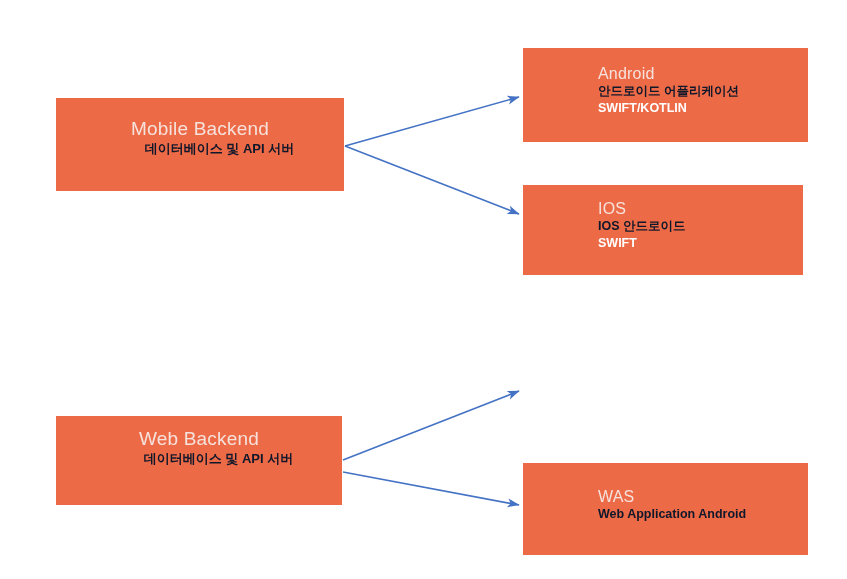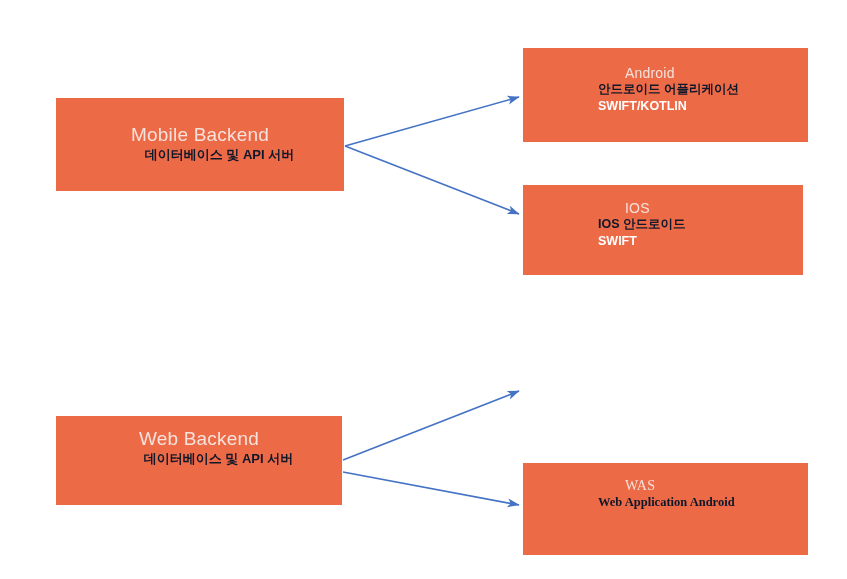--- a/index.html
+++ b/index.html
@@ -56,47 +56,47 @@
     white-space: nowrap;
   }
 
   
   .node.left .node-inner { text-align: center; }
   .node.left .node-title { font-size: 19px; }
   .node.left .node-sub { font-size: 13px; margin-left: 39px; }
 
   
   .node.right .node-inner { text-align: left; padding-left: 75px; }
-  .node.right .node-title { font-size: 14px; margin-left: 27px; }
+  .node.right .node-title { font-size: 16px; }
   .node.right .node-sub { font-size: 12.5px; }
   .node.right .node-sub-2 { font-size: 12.5px; }
 
   
   #node-mobile-backend { left: 56px; top: 98px; width: 288px; height: 93px; }
-  #node-mobile-backend .node-inner { top: 26px; }
+  #node-mobile-backend .node-inner { top: 20px; }
 
   
   #node-android { left: 523px; top: 48px; width: 285px; height: 94px; }
   #node-android .node-inner { top: 17px; }
 
   
   #node-ios { left: 523px; top: 185px; width: 280px; height: 90px; }
   #node-ios .node-inner { top: 15px; }
 
   
   #node-web-backend { left: 56px; top: 416px; width: 286px; height: 89px; }
   #node-web-backend .node-inner { top: 12px; }
 
   
   #node-web-server { left: 523px; top: 345px; width: 285px; height: 89px; }
   #node-web-server .node-inner { top: 16px; }
 
   
   #node-was { left: 523px; top: 463px; width: 285px; height: 92px; }
-  #node-was .node-inner { top: 15px; font-family: Liberation Serif, serif; }
+  #node-was .node-inner { top: 25px; }
 </style>
 </head>
 <body>
 
 <div id="canvas">
 
   <svg class="arrow-layer" viewBox="0 0 847 579" width="847" height="579" xmlns="http://www.w3.org/2000/svg">
     <defs>
       <marker id="ah" markerWidth="9" markerHeight="9" refX="7.2" refY="3.1" orient="auto" markerUnits="strokeWidth">
         <path d="M0,0.3 L7.6,3.1 L0,5.9 L1.9,3.1 Z" fill="#4472C4"></path>

